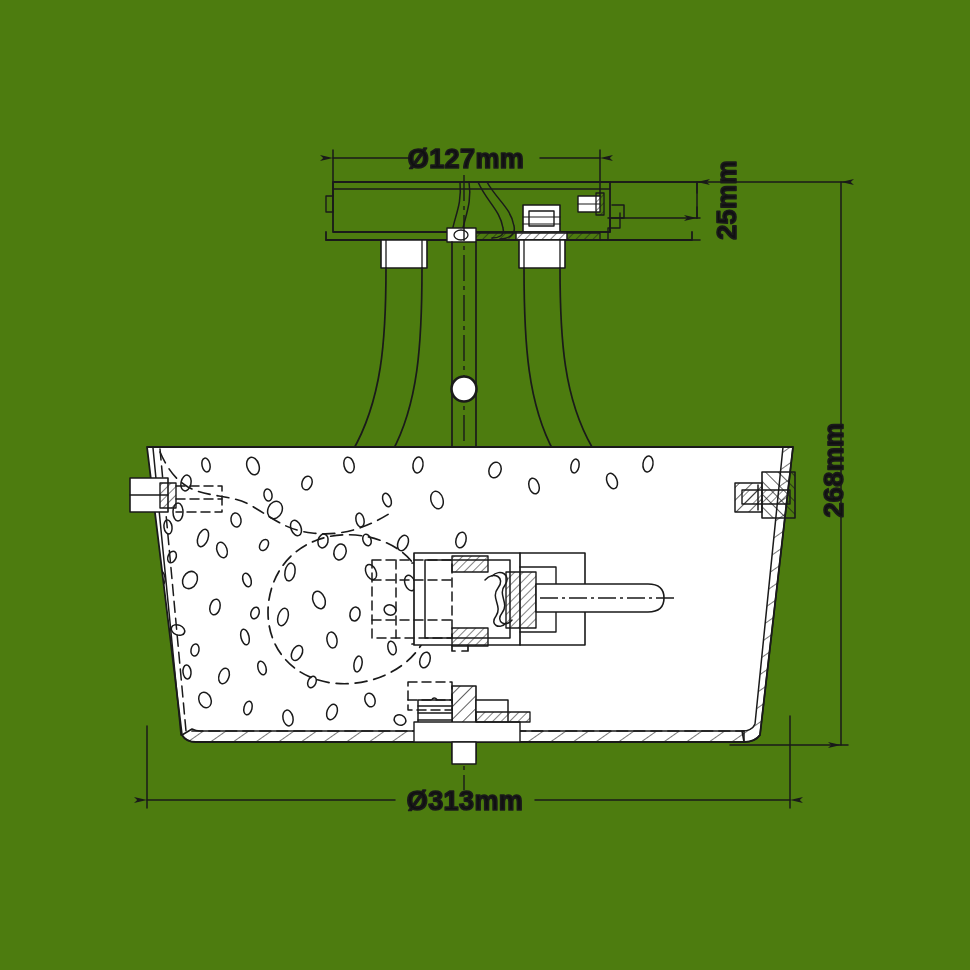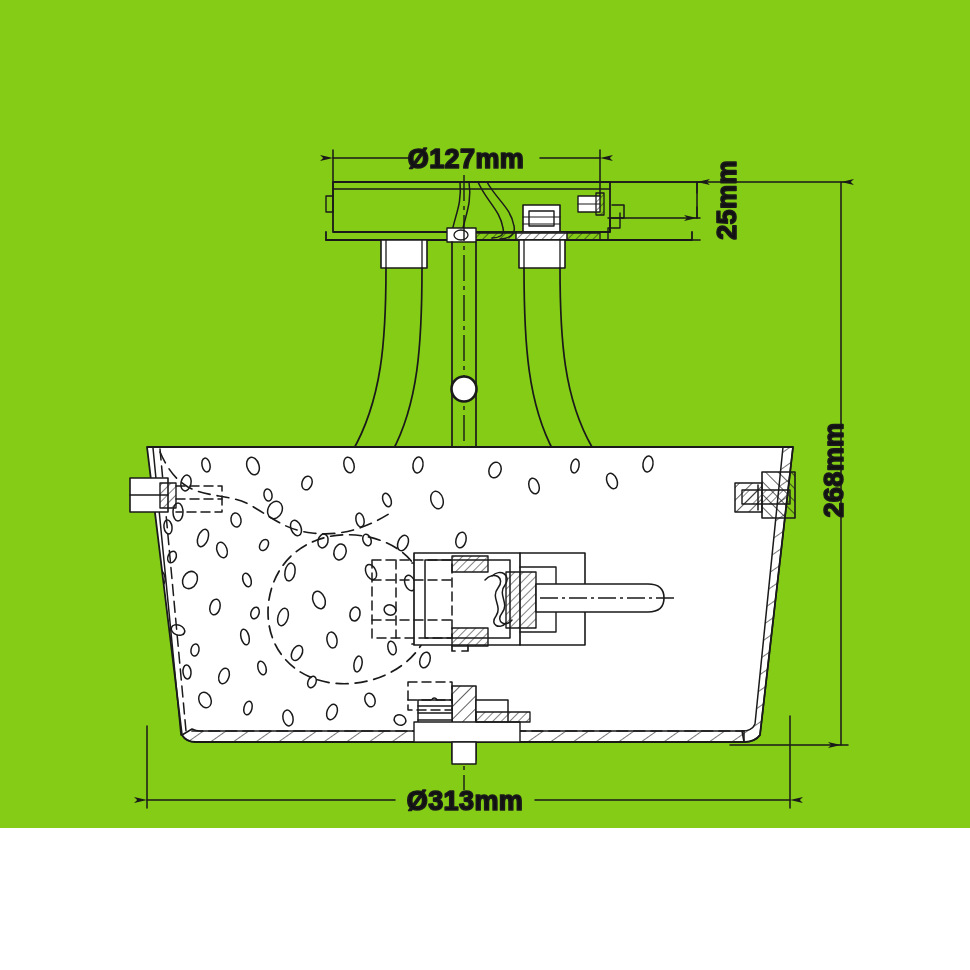--- a/index.html
+++ b/index.html
@@ -2,21 +2,21 @@
 <html><head>
 <meta charset="utf-8">
 <title>Technical Drawing</title>
 <style>
   html,body{margin:0;padding:0;background:#ffffff;}
   body{
     width:970px;height:970px;overflow:hidden;
     font-family:"Liberation Sans", sans-serif;
     -webkit-font-smoothing:antialiased;
   }
-  #sheet{position:relative;width:970px;height:828px;background:#84cc16;}
+  #sheet{position:relative;width:970px;height:970px;background:#4d7c0f;}
   svg{display:block;}
   text{font-family:"Liberation Sans", sans-serif;fill:#111111;}
   .dimtext{font-size:27px;font-weight:700;letter-spacing:.4px;}
 </style>
 </head>
 <body>
 
 <div id="sheet">
 <svg width="970" height="970" viewBox="0 0 970 970" xmlns="http://www.w3.org/2000/svg">
 

